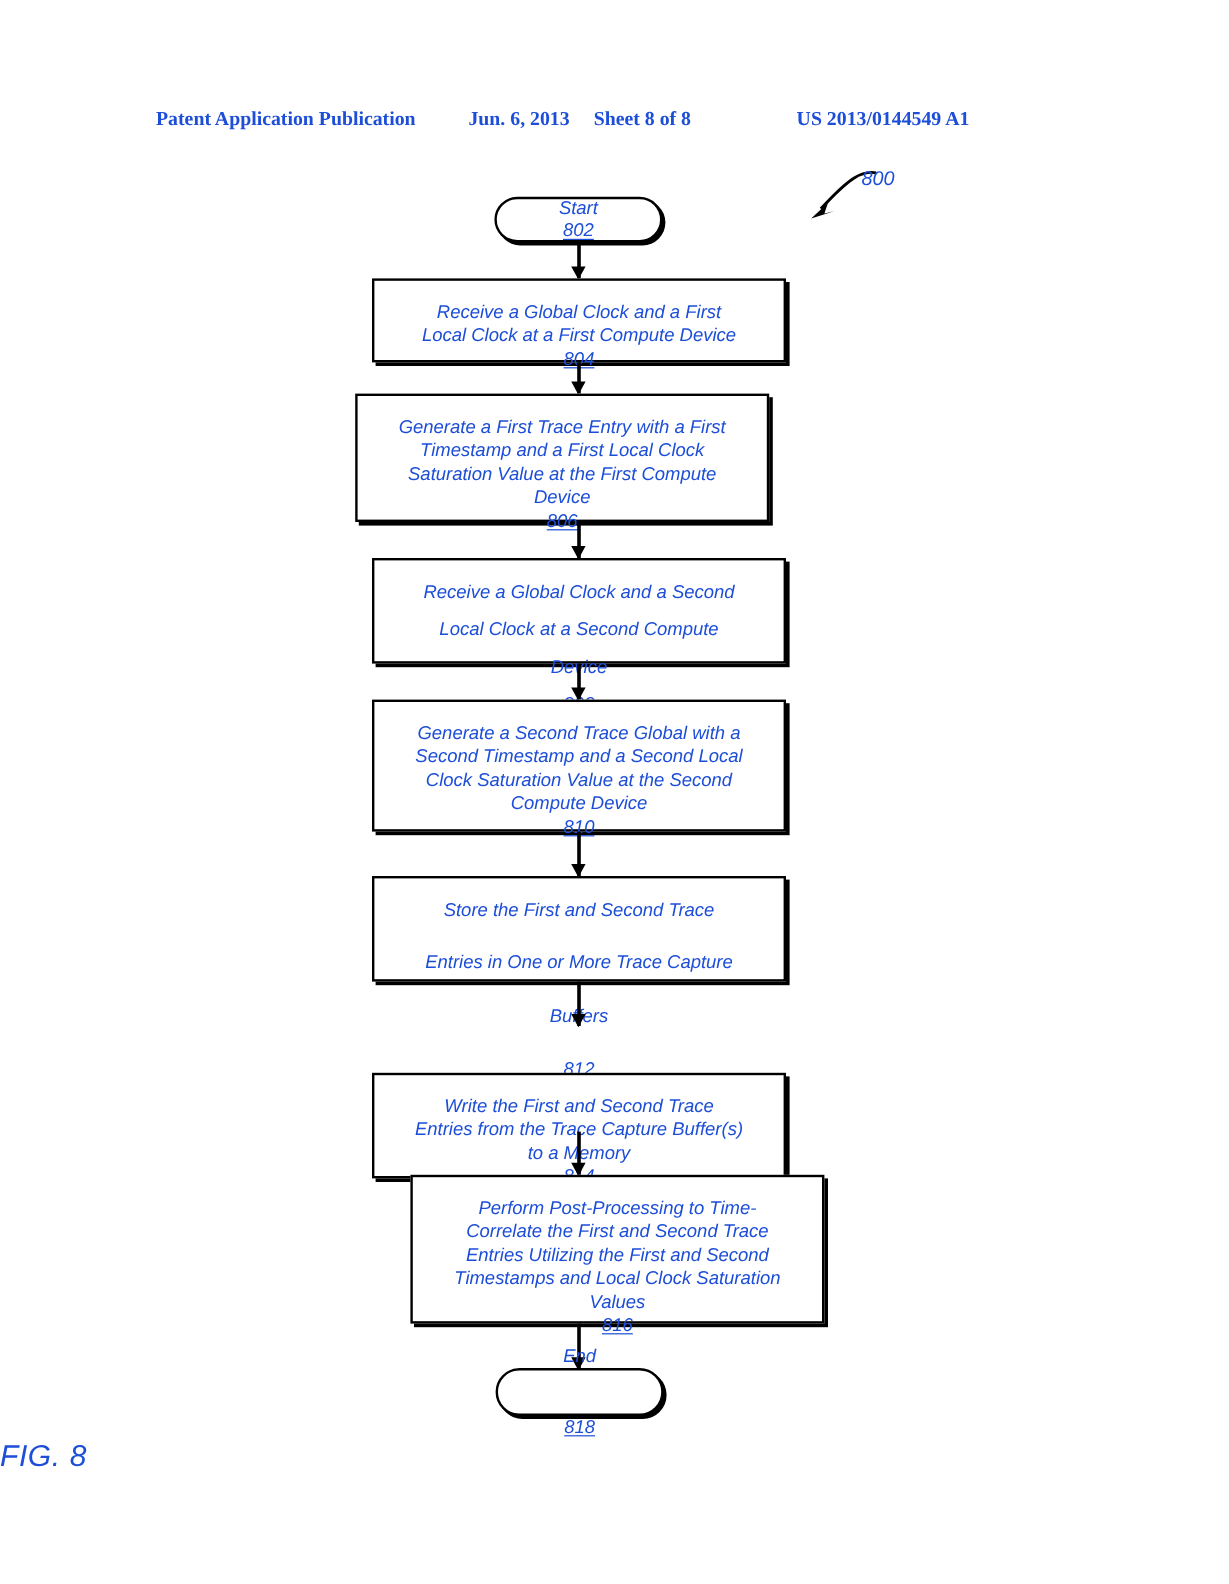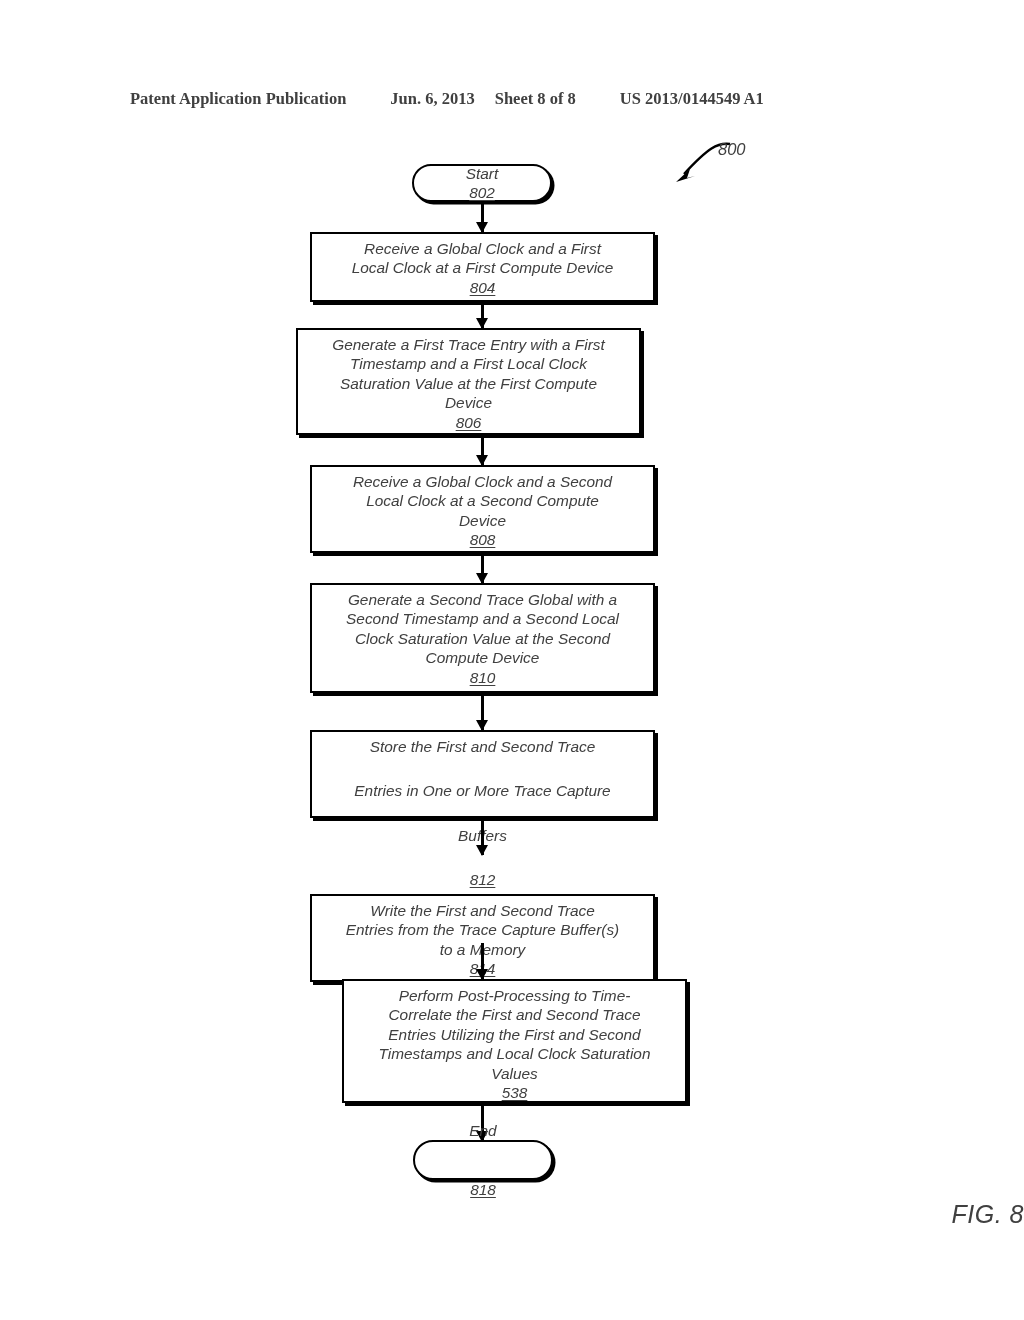--- a/index.html
+++ b/index.html
@@ -7,62 +7,62 @@
     padding: 0;
     background: #ffffff;
   }
   #page {
     position: relative;
     width: 1024px;
     height: 1320px;
     background: #ffffff;
     overflow: hidden;
     font-family: "Liberation Sans", sans-serif;
-    color: #404040;
+    color: #1d4ed8;
   }
 
   
   .hdr {
     position: absolute;
     top: 88px;
     left: 130px;
     width: 764px;
     height: 22px;
     font-family: "Liberation Serif", serif;
     font-weight: bold;
     font-size: 16.5px;
     line-height: 22px;
     white-space: nowrap;
     display: flex;
     align-items: baseline;
   }
   .hdr-pub   { }
   .hdr-date  { margin-left: 44px; }
   .hdr-sheet { margin-left: 20px; }
-  .hdr-num   { margin-left: 44px; }
+  .hdr-num   { margin-left: 88px; }
 
   
   .node {
     position: absolute;
     box-sizing: border-box;
     background: #ffffff;
     display: flex;
     flex-direction: column;
     align-items: center;
     font-style: italic;
     font-size: 15.4px;
     line-height: 19.4px;
     text-align: center;
   }
 
   
   .proc {
     border: 2.6px solid #000;
     box-shadow: 3px 3px 0 0 #000;
-    padding-top: 5px;
+    padding-top: 17px;
   }
 
   
   .term {
     border: 2.8px solid #000;
     border-radius: 999px;
     box-shadow: 2.5px 2.5px 0 0 #000;
     justify-content: center;
   }
 
@@ -109,21 +109,21 @@
     font-size: 16.5px;
     line-height: 20px;
   }
 
   
   .figcap {
     position: absolute;
     left: 0;
     top: 1200px;
     width: 1024px;
-    text-align: right;
+    text-align: left;
     font-style: italic;
     font-size: 25px;
     letter-spacing: 0.5px;
   }
 </style>
 </head>
 <body>
 
 <div id="page">
 
@@ -158,21 +158,21 @@
   <div class="node proc" style="left:296px; top:328px; width:345px; height:107px;">
     <span class="line">Generate a First Trace Entry with a First</span>
     <span class="line">Timestamp and a First Local Clock</span>
     <span class="line">Saturation Value at the First Compute</span>
     <span class="line">Device</span>
     <span class="line"><span class="ref">806</span></span>
   </div>
 
   <div class="conn" style="top:435px; height:30px;"></div>
 
-  <div class="node proc" style="left:310px; top:465px; width:345px; height:88px;">
+  <div class="node proc" style="left:310px; top:465px; width:345px; height:88px;gap:12px;">
     <span class="line">Receive a Global Clock and a Second</span>
     <span class="line">Local Clock at a Second Compute</span>
     <span class="line">Device</span>
     <span class="line"><span class="ref">808</span></span>
   </div>
 
   <div class="conn" style="top:553px; height:30px;"></div>
 
   <div class="node proc" style="left:310px; top:583px; width:345px; height:110px;">
     <span class="line">Generate a Second Trace Global with a</span>
@@ -201,21 +201,21 @@
   </div>
 
   <div class="conn" style="top:943px; height:36px;"></div>
 
   <div class="node proc" style="left:310px; top:979px; width:345px; height:124px;margin-left:32px;">
     <span class="line">Perform Post-Processing to Time-</span>
     <span class="line">Correlate the First and Second Trace</span>
     <span class="line">Entries Utilizing the First and Second</span>
     <span class="line">Timestamps and Local Clock Saturation</span>
     <span class="line">Values</span>
-    <span class="line"><span class="ref">538</span></span>
+    <span class="line"><span class="ref">816</span></span>
   </div>
 
   <div class="conn" style="top:1103px; height:38px;"></div>
 
   <div class="node term" style="left:413px; top:1140px; width:140px; height:40px;gap:40px;">
     <span class="line">End</span>
     <span class="line"><span class="ref">818</span></span>
   </div>
 
   <div class="figcap">FIG. 8</div>

